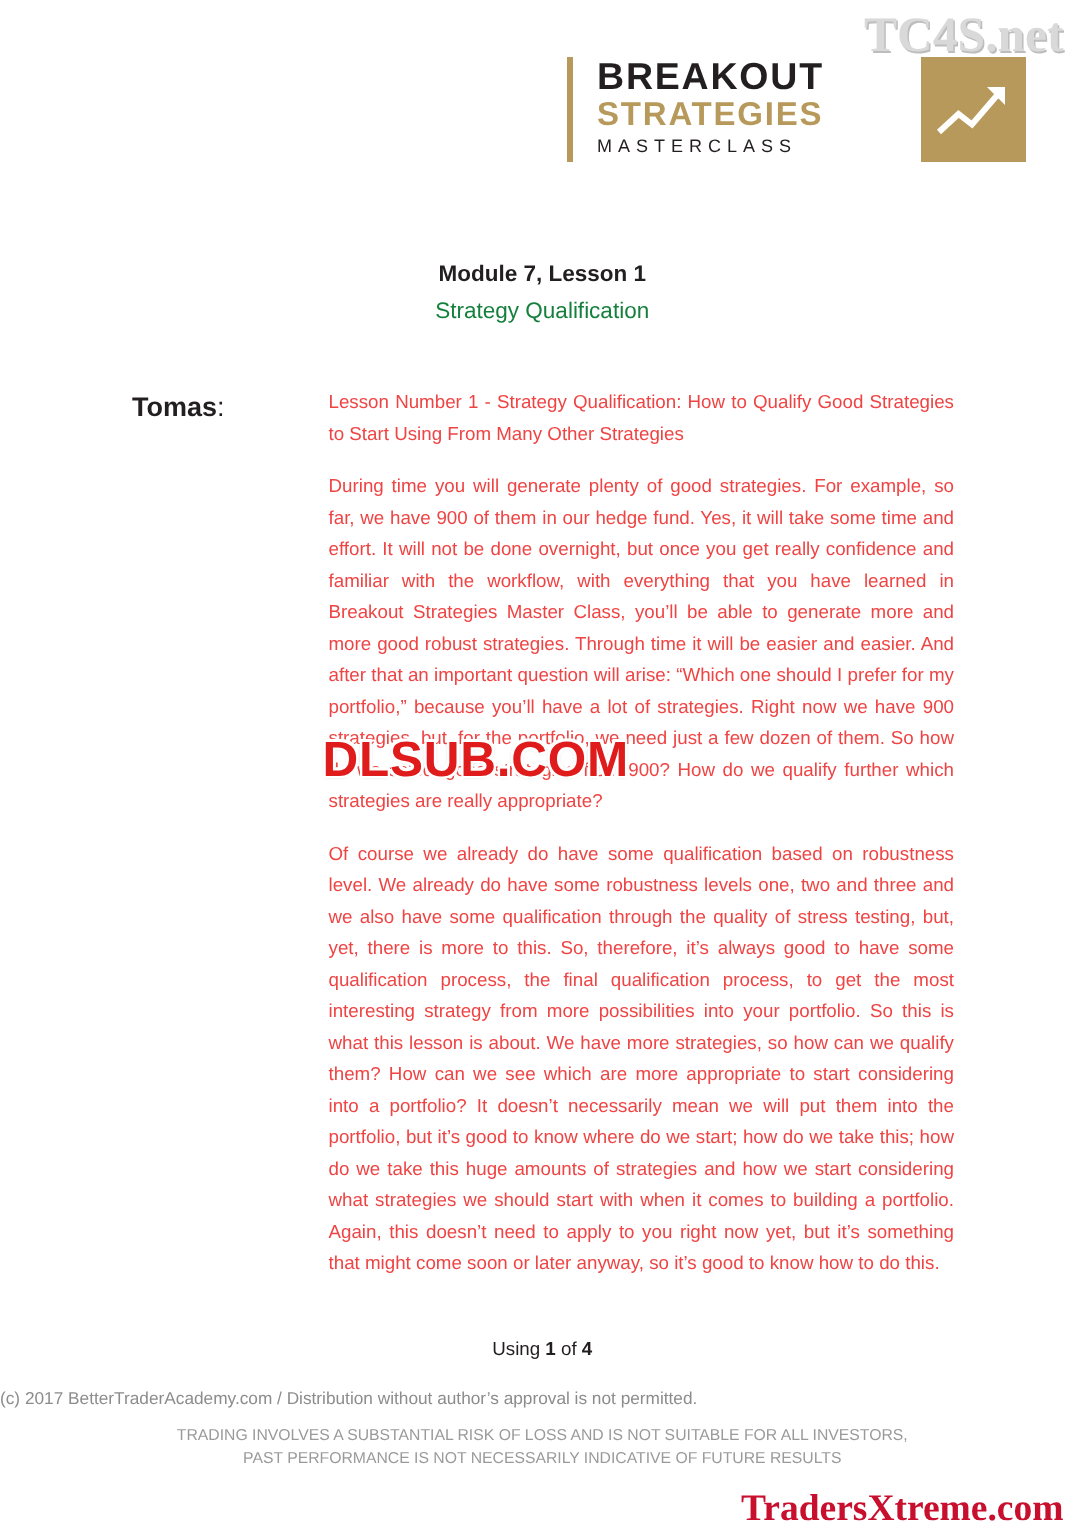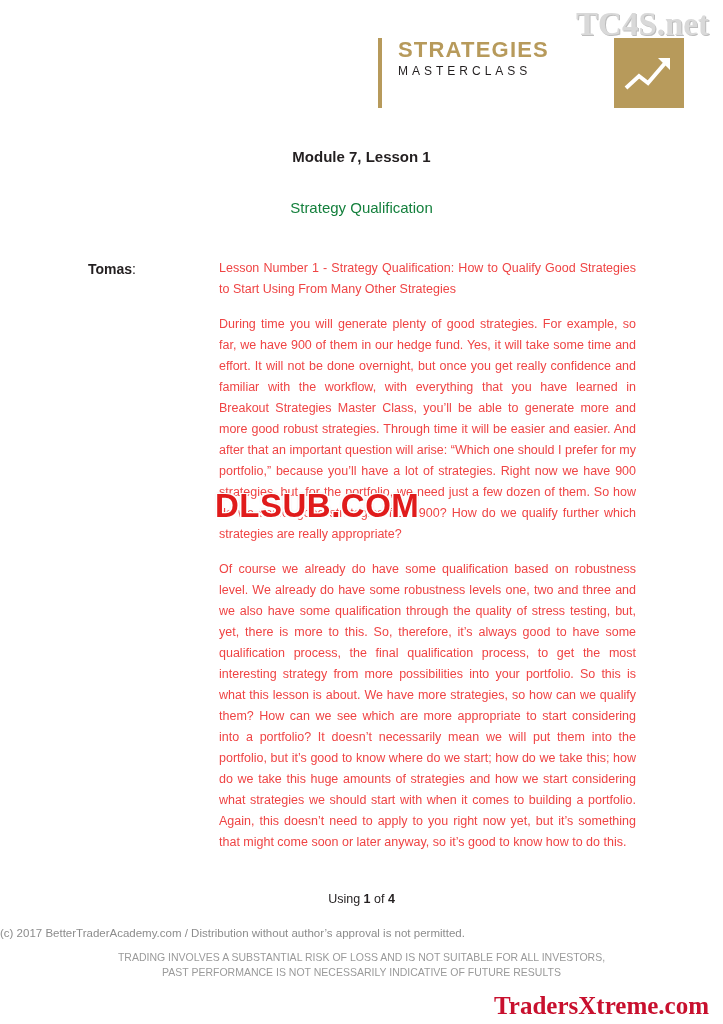--- a/index.html
+++ b/index.html
@@ -123,21 +123,21 @@
     background: #b79a5b;
   }
   .logo-mark svg {
     display: block;
   }
 
   
   .doc-title {
     position: absolute;
     left: 0;
-    top: 148px;
+    top: 174px;
     width: 723px;
     text-align: center;
     font-size: 15px;
     font-weight: bold;
     color: #231f20;
   }
   .doc-subtitle {
     position: absolute;
     left: 0;
     top: 199px;
@@ -146,21 +146,21 @@
     font-size: 15px;
     font-weight: normal;
     color: #15803d;
   }
 
   
   .speaker {
     position: absolute;
     left: 88px;
     top: 261px;
-    font-size: 14px;
+    font-size: 18px;
     font-weight: bold;
     color: #231f20;
   }
   .speaker .colon { font-weight: normal; }
 
   .transcript {
     position: absolute;
     left: 219px;
     top: 258px;
     width: 417px;
@@ -210,20 +210,21 @@
 </head>
 <body>
 
 <div class="page">
 
   <div class="wm-tc4s">TC4S.net</div>
 
   <div class="logo-wrap">
     <div class="logo-bar"></div>
     <div class="logo-text">
+      <div class="logo-line1">BREAKOUT</div>
       <div class="logo-line2">STRATEGIES</div>
       <div class="logo-line3">MASTERCLASS</div>
     </div>
     <div class="logo-mark">
       <svg width="70" height="70" viewBox="0 0 70 70" aria-hidden="true">
         <polyline points="12,50 25,38 34,45 52,24" fill="none" stroke="#ffffff" stroke-width="4"></polyline>
         <polygon points="44,20 56,20 56,32" fill="#ffffff"></polygon>
       </svg>
     </div>
   </div>

